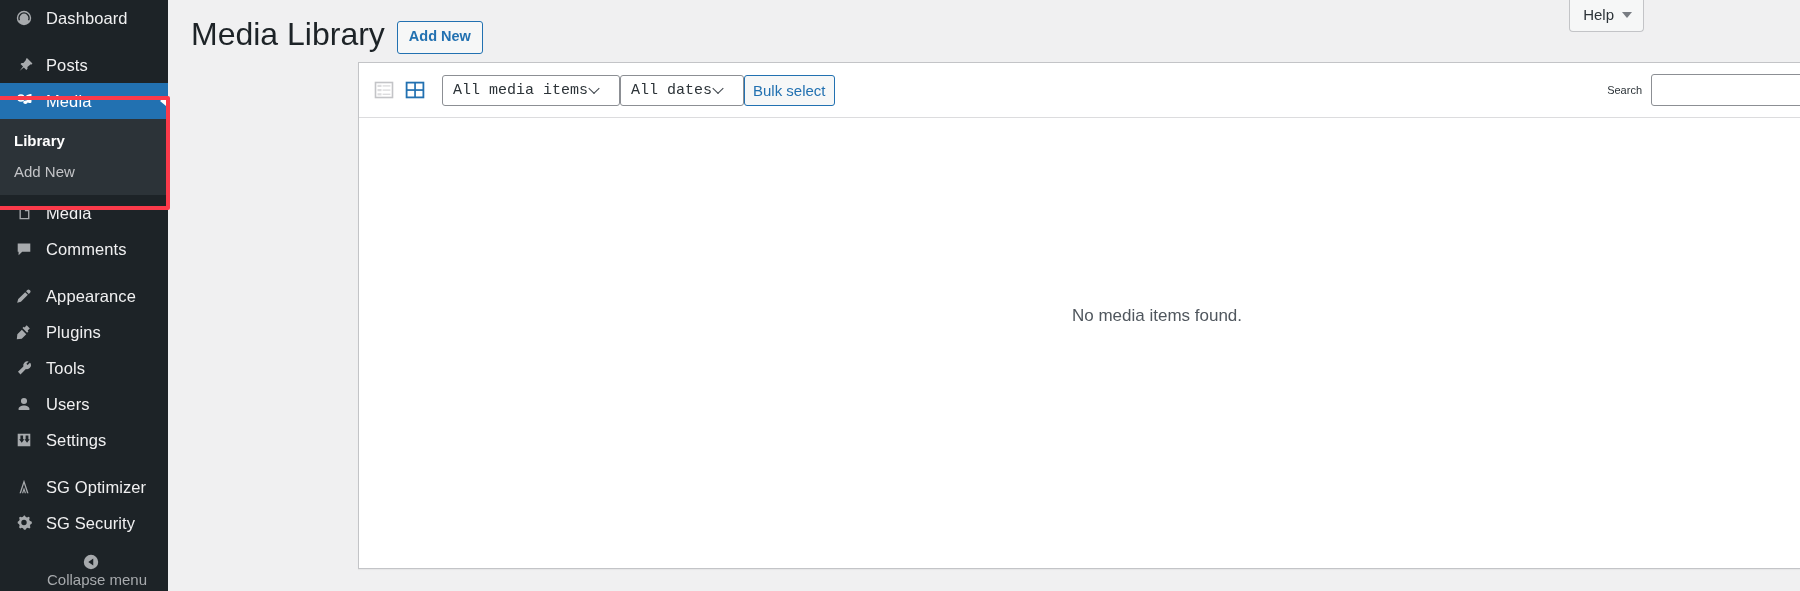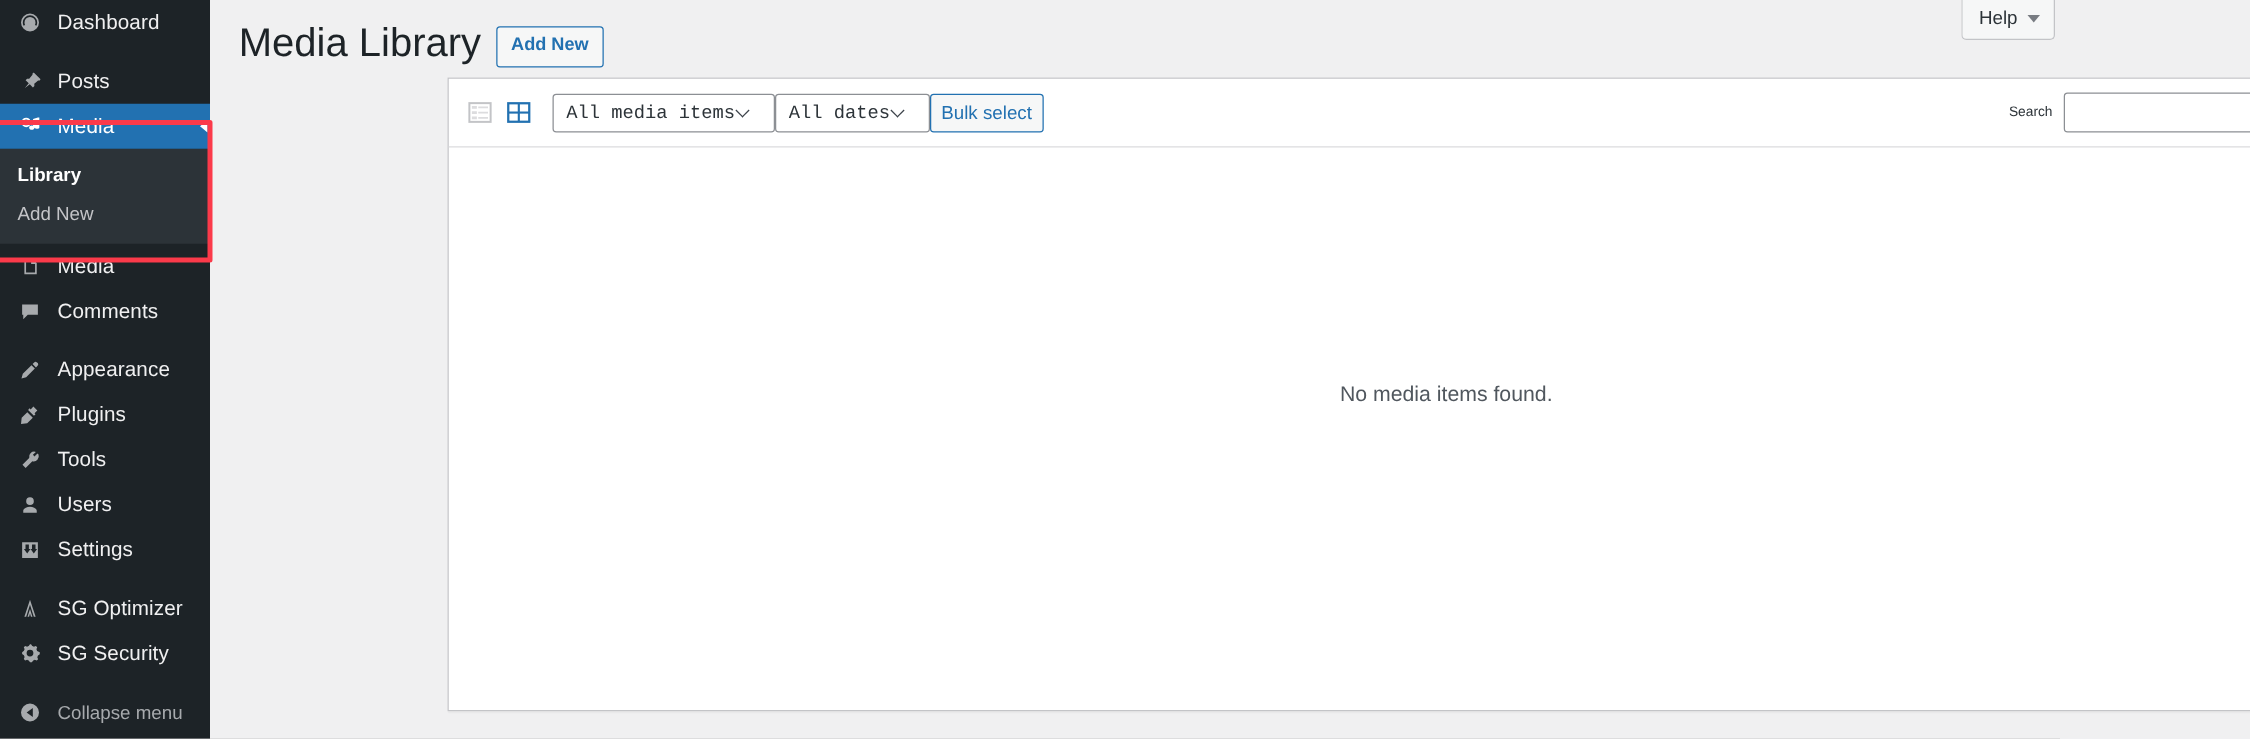--- a/index.html
+++ b/index.html
@@ -89,20 +89,21 @@
   }
 
   .collapse-row {
     display: flex;
     align-items: center;
     height: 36px;
     padding-left: 14px;
     color: #a7aaad;
     font-size: 15px;
     cursor: pointer;
+    flex-direction: column;
   }
   .collapse-row .mi-ico { width: 20px; height:20px; display:inline-flex; align-items:center; justify-content:center;}
   .collapse-row .mi-ico svg { fill: #a7aaad; }
   .collapse-row .mi-label { margin-left: 12px; }
 
   
   #highlight-box {
     position: absolute;
     left: -4px;
     top: 96px;

